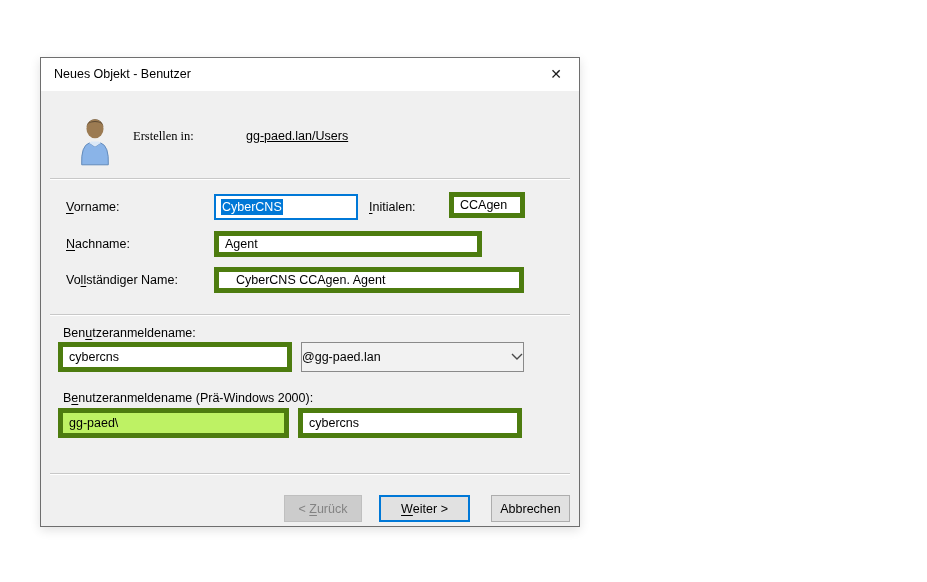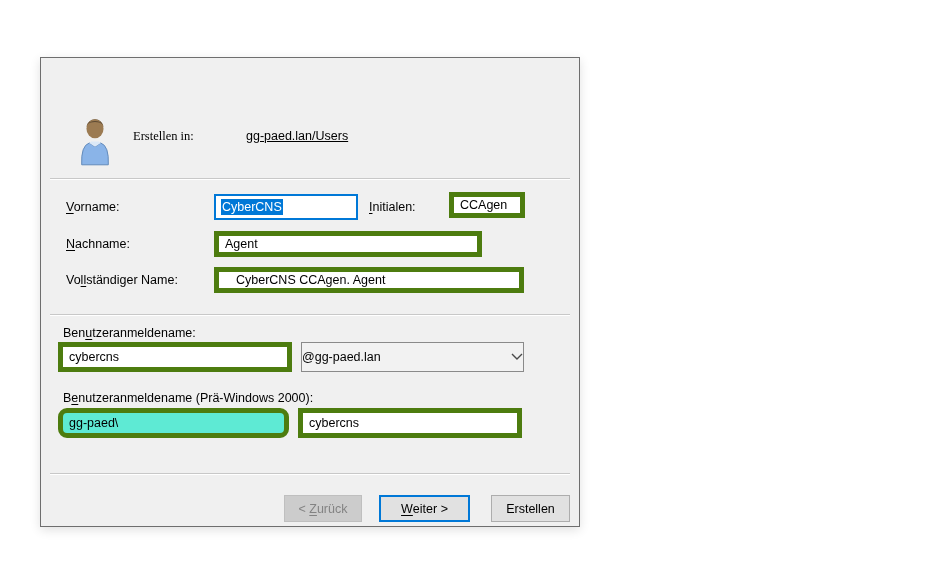--- a/index.html
+++ b/index.html
@@ -33,41 +33,45 @@
   }
   .lbl{position:absolute;font-size:12.5px;color:#000;white-space:nowrap;}
   .lbl .u{text-decoration:underline;text-underline-offset:2px;}
   .row-lbl{height:26px;line-height:26px;}
   .textbox{
     position:absolute;background:#ffffff;border:5px solid #4d7c0f;box-sizing:border-box;
     font-size:12.5px;color:#000;display:flex;align-items:center;
     padding:0 6px;white-space:nowrap;overflow:hidden;
   }
   .textbox.focused{border:2px solid #0078d7;padding:0 5px;}
-  .textbox.readonly{background:#5eead4;border-radius:9px;}
+  .textbox.readonly{background:#bef264;}
   .sel{background:#0078d7;color:#ffffff;padding:1px 1px;}
   .combo{
     position:absolute;background:#f2f2f2;border:1px solid #8a8a8a;box-sizing:border-box;
     font-size:12.5px;color:#000;display:flex;align-items:center;
     padding:0 0;justify-content:space-between;
   }
   .btn{
     position:absolute;height:27px;background:#e1e1e1;border:1px solid #adadad;
     box-sizing:border-box;font-size:12.5px;color:#000;
     display:flex;align-items:center;justify-content:center;white-space:pre;
   }
   .btn.default{border:2px solid #0078d7;}
   .btn.disabled{background:#cccccc;border-color:#bfbfbf;color:#838383;}
   .btn .u{text-decoration:underline;text-underline-offset:2px;}
 </style>
 </head>
 <body>
 
 <div class="dialog">
 
+  <div class="titlebar">
+    <span class="title-text">Neues Objekt - Benutzer</span>
+    <div class="close-btn">✕</div>
+  </div>
 
   <svg class="hdr-icon" viewBox="0 0 40 52">
     <path d="M11 10 Q13 2 20 2 Q27 2 29 10 Q25 6 20 6 Q15 6 11 10" fill="#5d4a33"></path>
     <ellipse cx="20" cy="12" rx="9" ry="10" fill="#9c7b52"></ellipse>
     <path d="M12 7 Q15 4 20 4 Q25 4 28 7 Q25 5 20 5 Q15 5 12 7" fill="#5d4a33"></path>
     <path d="M6 50 Q5 30 14 27 L20 31 L26 27 Q35 30 34 50 Z" fill="#8ab4e8" stroke="#5e87b8" stroke-width="1"></path>
     <path d="M14 27 L20 31 L26 27 L24 25.5 L16 25.5 Z" fill="#dce9f7"></path>
   </svg>
   <span class="lbl hdr-label">Erstellen in:</span>
   <span class="lbl hdr-value">gg-paed.lan/Users</span>
@@ -111,15 +115,15 @@
     <span>gg-paed\</span>
   </div>
   <div class="textbox" style="left:257px;top:350px;width:224px;height:30px;">
     <span>cybercns</span>
   </div>
 
   <div class="sep" style="top:415px;"></div>
 
   <div class="btn disabled" style="left:243px;top:437px;width:78px;"><span>&lt; </span><span class="u">Z</span><span>urück</span></div>
   <div class="btn default" style="left:338px;top:437px;width:91px;"><span></span><span class="u">W</span><span>eiter &gt;</span></div>
-  <div class="btn" style="left:450px;top:437px;width:79px;"><span></span><span class="u"></span><span>Erstellen</span></div>
+  <div class="btn" style="left:450px;top:437px;width:79px;"><span></span><span class="u"></span><span>Abbrechen</span></div>
 
 </div>
 
 </body></html>

